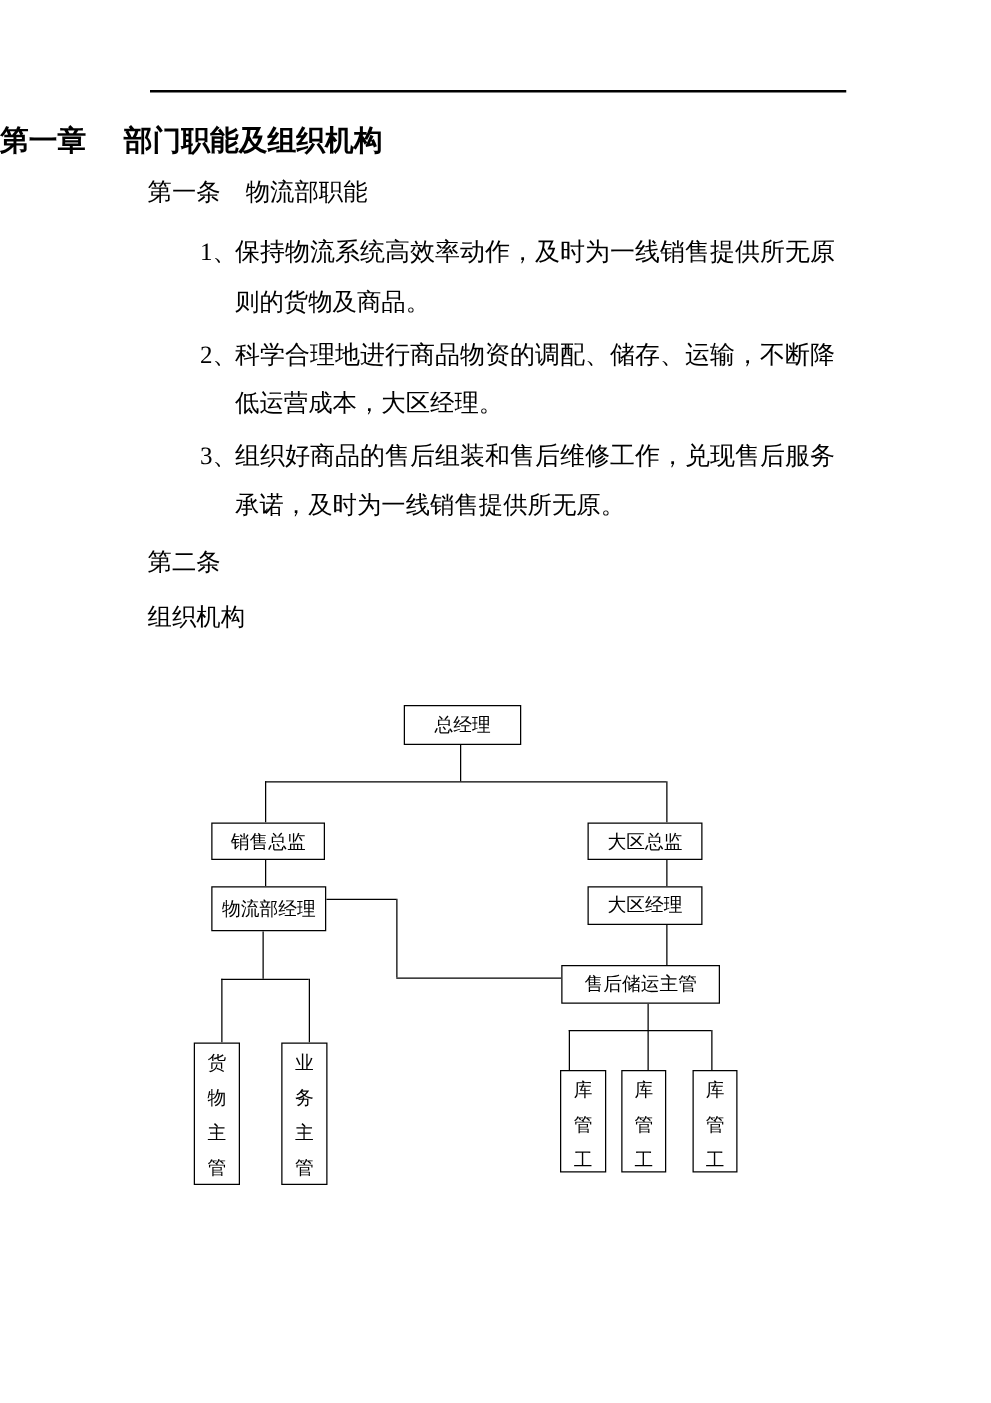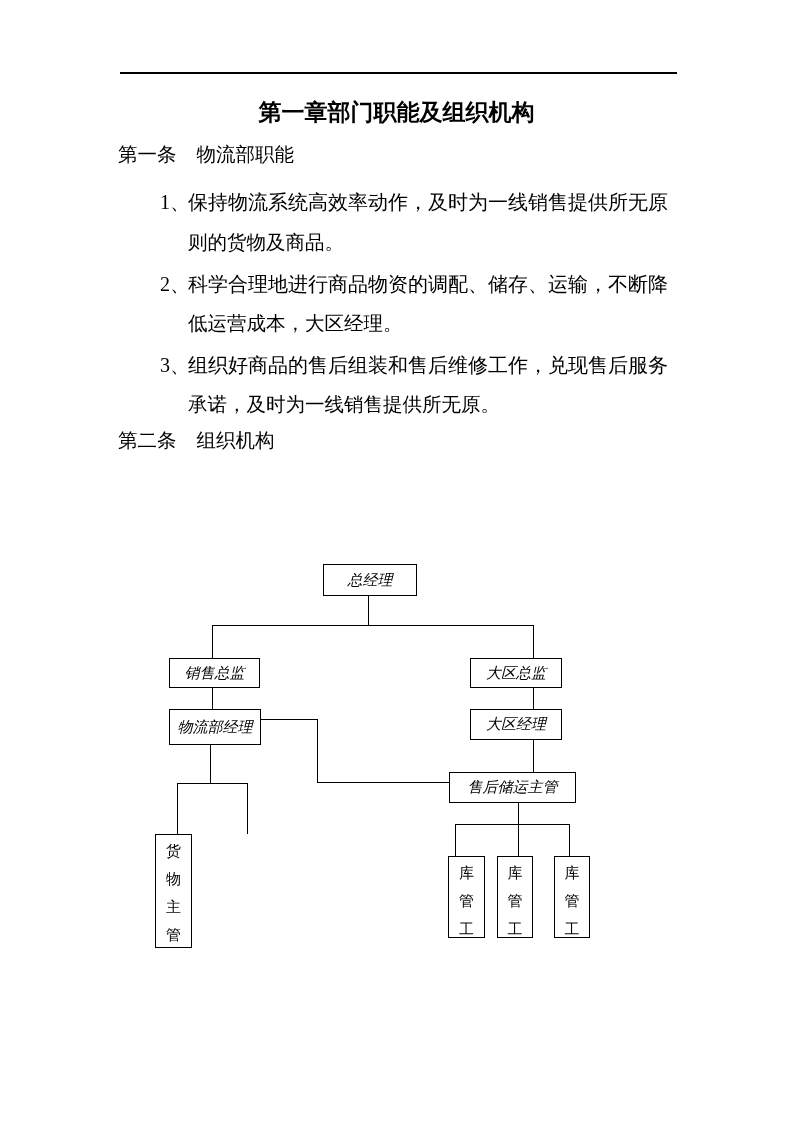--- a/index.html
+++ b/index.html
@@ -4,38 +4,38 @@
 <style>
   html,body { margin:0; padding:0; background:#fff; }
   .page {
     position:relative; width:793px; height:1122px; background:#ffffff;
     font-family:"Liberation Serif","DejaVu Serif",serif; color:#000;
     overflow:hidden;
   }
   .rule { position:absolute; left:120px; top:72px; width:557px; height:2px; background:#000; }
   .doc-title {
     position:absolute; top:100px; left:0; width:100%;
-    display:flex; justify-content:center; 
+    display:flex; justify-content:flex-start; gap:30px;
     font-size:23px; font-weight:bold; line-height:26px;
   }
   .article-heading {
     position:absolute; left:118px; font-size:19.5px; line-height:24px;
     display:flex; gap:20px; white-space:nowrap;
   }
   .li-first { position:absolute; left:160px; font-size:20px; line-height:24px; white-space:nowrap; }
   .li-first .num { display:inline-block; width:28px; }
   .li-cont  { position:absolute; left:188px; font-size:19.5px; line-height:24px; white-space:nowrap; }
 
   
   .chart { position:absolute; left:0; top:0; width:793px; height:1122px; }
   .obox {
     position:absolute; border:1px solid #000; box-sizing:border-box;
     font-size:15px; background:#fff;
   }
-  .hbox { display:flex; align-items:center; justify-content:center; white-space:nowrap;font-style:italic; }
+  .hbox { display:flex; align-items:center; justify-content:center; white-space:nowrap; }
   .vbox {
     word-break:break-all; text-align:center; line-height:28px;
     padding:2px 9px 0 9px;
   }
   .vl { position:absolute; width:1px; background:#000; }
   .hl { position:absolute; height:1px; background:#000; }
 </style>
 </head>
 <body>
 
@@ -61,21 +61,21 @@
   <div class="li-first" style="top:272px;">
     <span class="num">2、</span><span>科学合理地进行商品物资的调配、储存、运输，不断降</span>
   </div>
   <div class="li-cont" style="top:312px;">低运营成本，大区经理。</div>
 
   <div class="li-first" style="top:353px;">
     <span class="num">3、</span><span>组织好商品的售后组装和售后维修工作，兑现售后服务</span>
   </div>
   <div class="li-cont" style="top:393px;">承诺，及时为一线销售提供所无原。</div>
 
-  <div class="article-heading" style="top:429px;">
+  <div class="article-heading" style="top:439px;flex-direction:column;">
     <span>第二条</span>
     <span>组织机构</span>
   </div>
 
   <div class="chart">
 
     <div class="vl" style="left:368px;top:596px;height:29px;"></div>
     <div class="hl" style="left:212px;top:625px;width:321px;"></div>
     <div class="vl" style="left:212px;top:625px;height:33px;"></div>
     <div class="vl" style="left:533px;top:625px;height:33px;"></div>
@@ -95,18 +95,19 @@
     <div class="vl" style="left:518px;top:824px;height:32px;"></div>
     <div class="vl" style="left:569px;top:824px;height:32px;"></div>
 
     <div class="obox hbox" style="left:323px;top:564px;width:94px;height:32px;">总经理</div>
     <div class="obox hbox" style="left:169px;top:658px;width:91px;height:30px;">销售总监</div>
     <div class="obox hbox" style="left:470px;top:658px;width:92px;height:30px;">大区总监</div>
     <div class="obox hbox" style="left:169px;top:709px;width:92px;height:36px;">物流部经理</div>
     <div class="obox hbox" style="left:470px;top:709px;width:92px;height:31px;">大区经理</div>
     <div class="obox vbox" style="left:155px;top:834px;width:37px;height:114px;">货物主管</div>
     <div class="obox hbox" style="left:449px;top:772px;width:127px;height:31px;">售后储运主管</div>
+    <div class="obox vbox" style="left:225px;top:834px;width:37px;height:114px;">业务主管</div>
     <div class="obox vbox" style="left:448px;top:856px;width:37px;height:82px;">库管工</div>
     <div class="obox vbox" style="left:497px;top:856px;width:36px;height:82px;">库管工</div>
     <div class="obox vbox" style="left:554px;top:856px;width:36px;height:82px;">库管工</div>
   </div>
 
 </div>
 
 </body></html>

